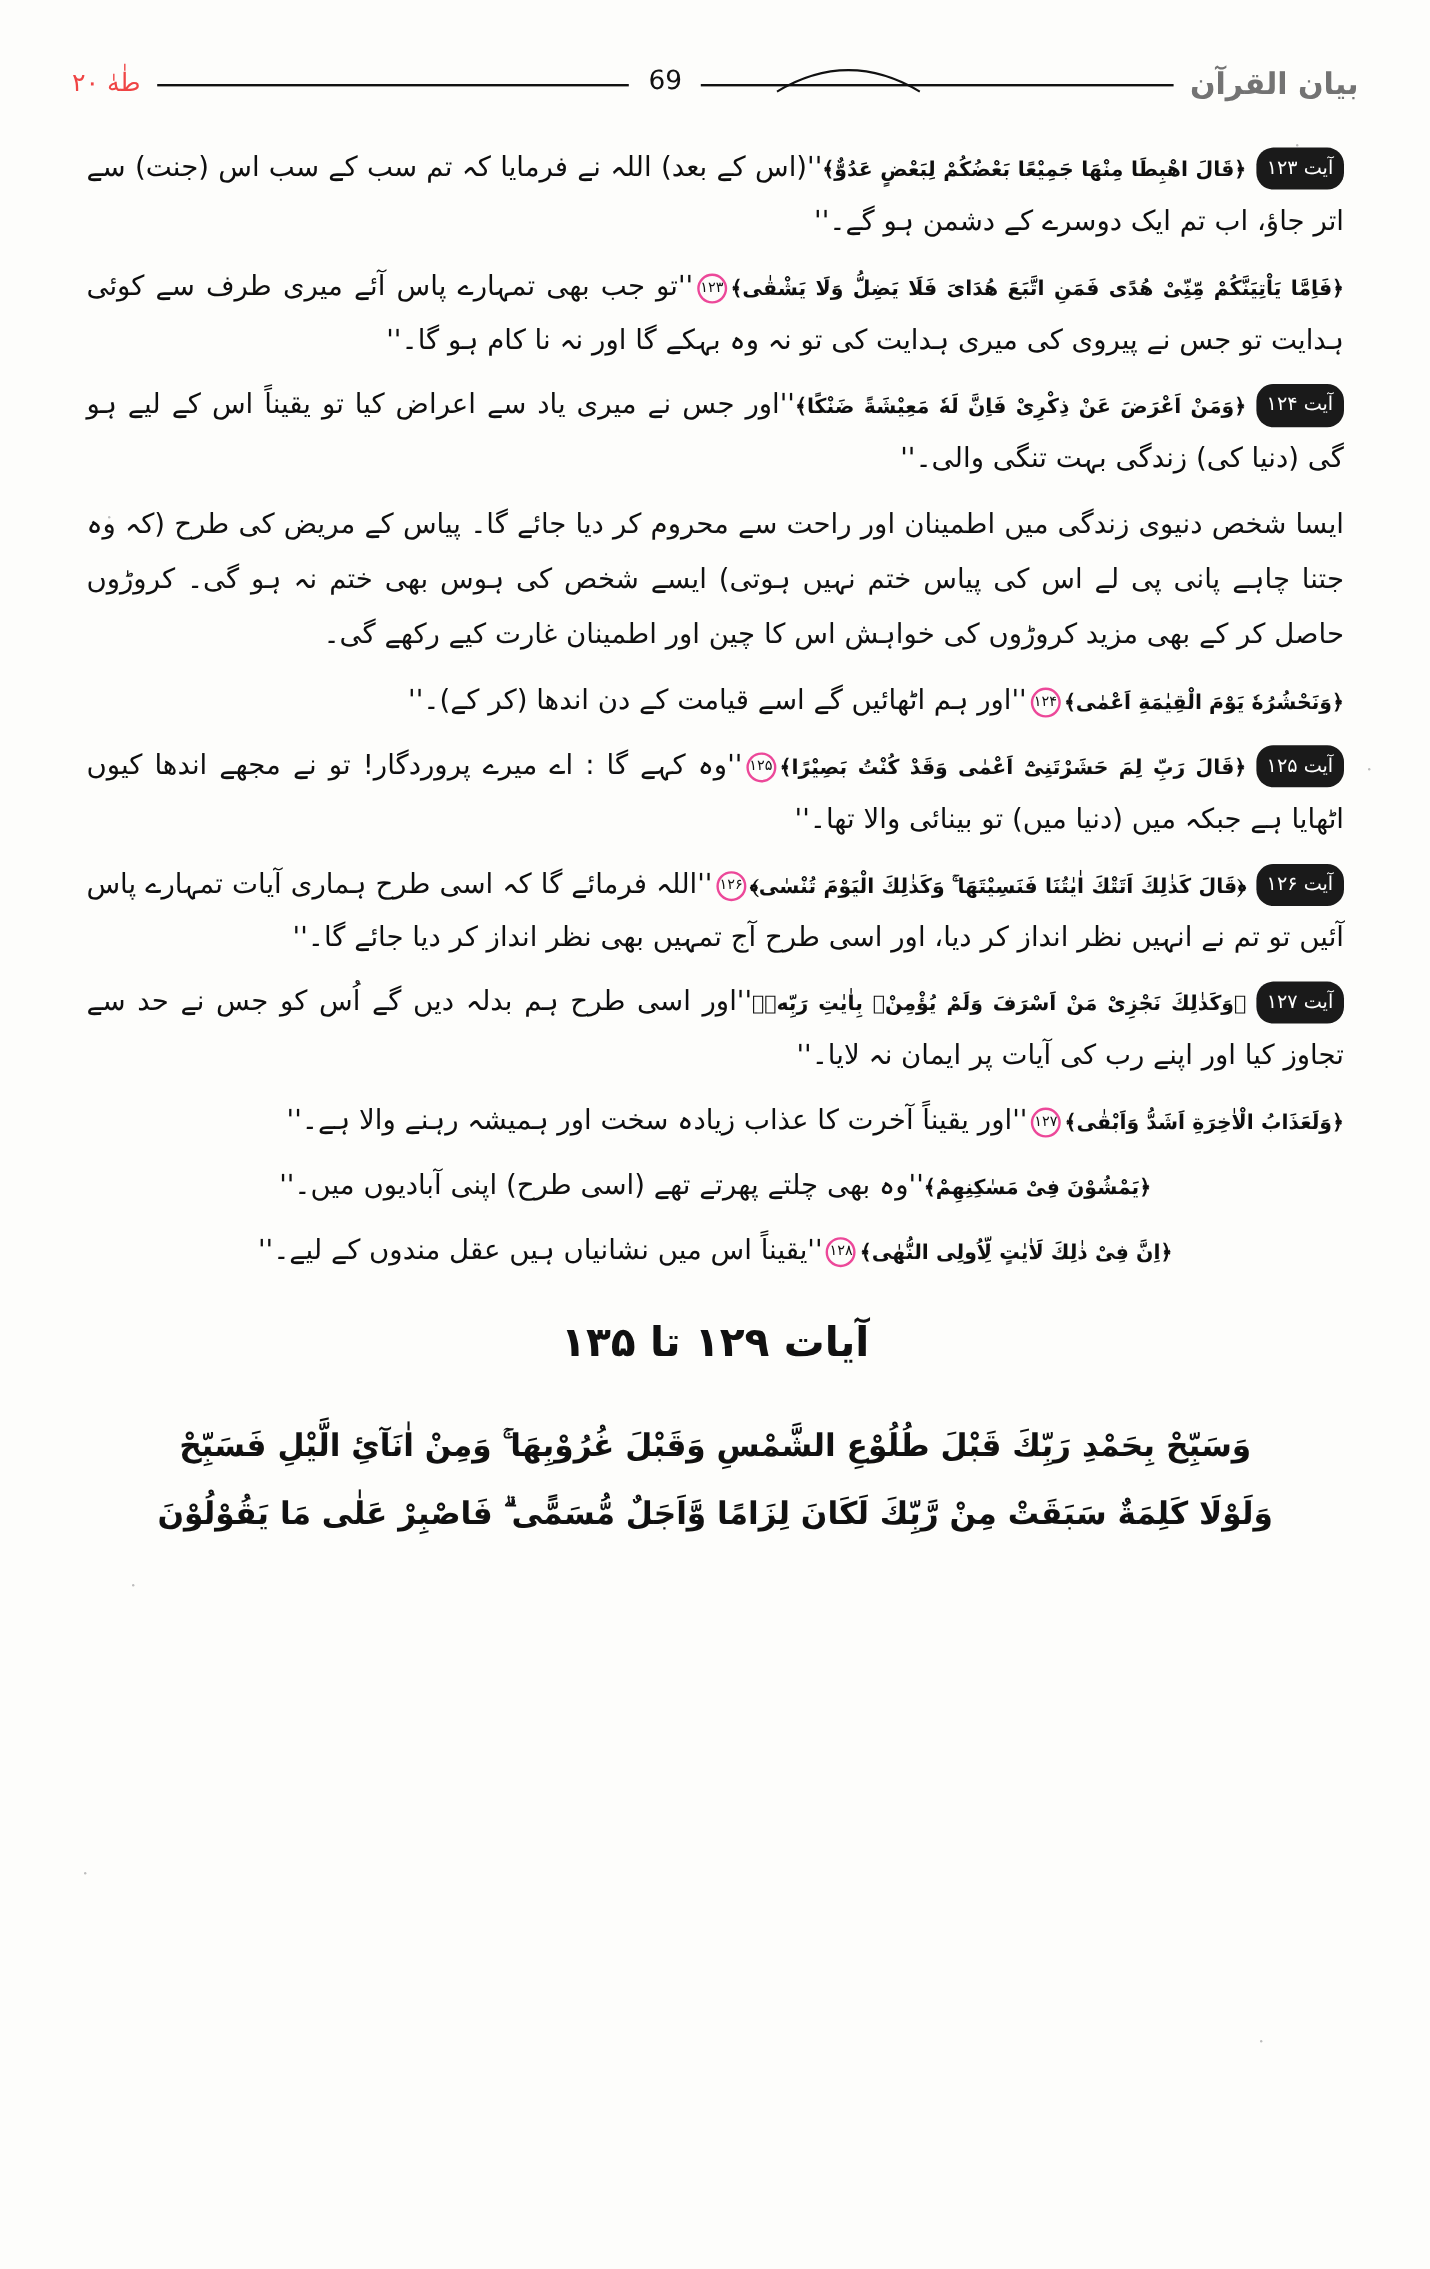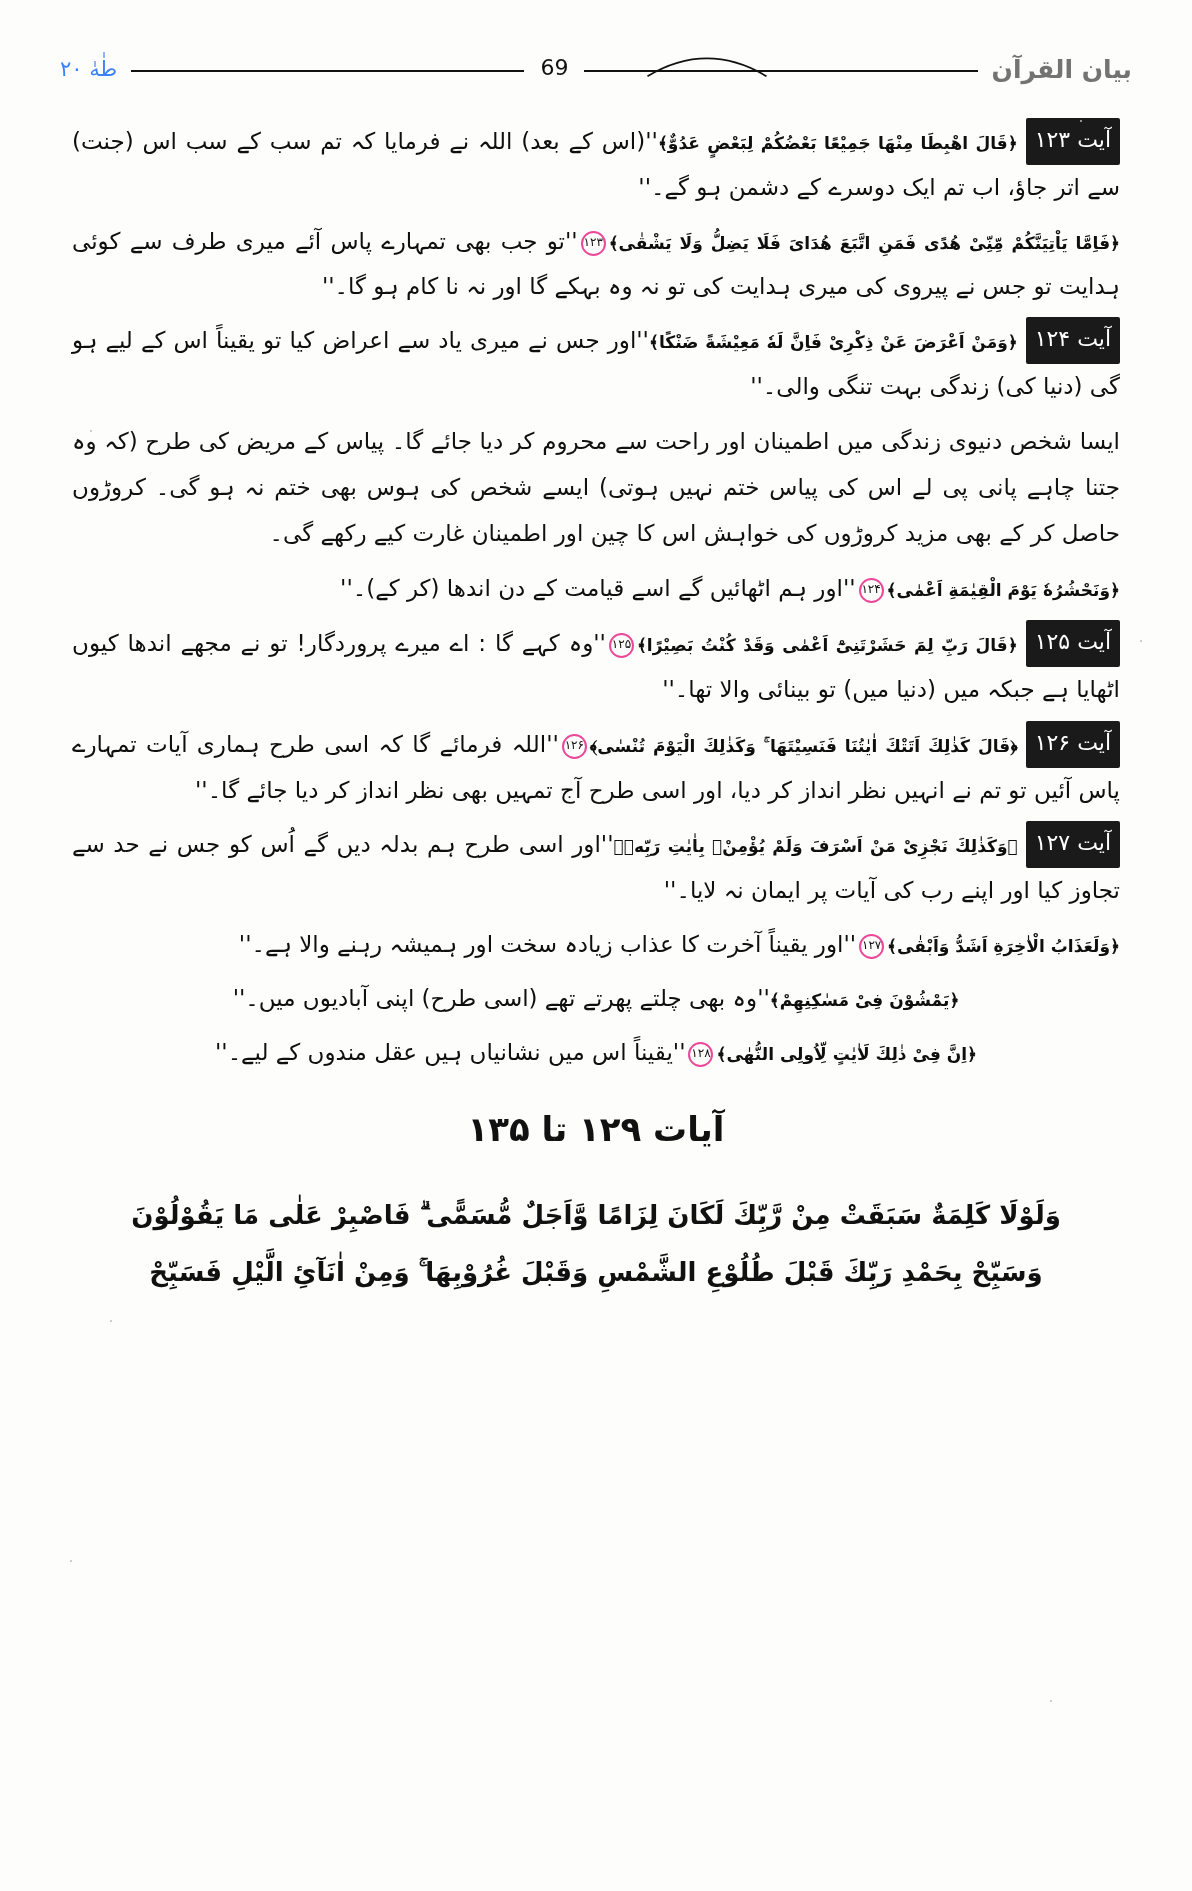--- a/index.html
+++ b/index.html
@@ -44,21 +44,21 @@
     font-size:22px;
     padding:0 16px;
     color:#111;
     position:relative;
     top:-2px;
   }
   .header .surah-label{
     font-size:21px;
     white-space:nowrap;
     padding-right:14px;
-    color:#3b82f6;
+    color:#ef4444;
   }
   .header .arc{
     position:absolute;
     left:0; right:0;
     top:-2px;
     height:34px;
     pointer-events:none;
   }
 
   
@@ -79,24 +79,24 @@
   .line{
     font-size:23px;
     line-height:1.95;
     color:#0f0f0f;
   }
 
   .ayah-tag{
     display:inline-block;
     background:#1a1a1a;
     color:#fff;
-    font-size:22px;
+    font-size:16px;
     padding:1px 9px 3px 9px;
     margin-left:8px;
-    border-radius:2px;
+    border-radius:14px;
     vertical-align:2px;
     letter-spacing:0.5px;
   }
 
   .arabic{
     font-family:"DejaVu Sans", sans-serif;
     font-size:17px;
     font-weight:600;
     letter-spacing:0.3px;
     white-space:normal;
@@ -233,22 +233,22 @@
 
     <div class="block centered">
       <div class="line">
         <span class="arabic">﴿اِنَّ فِىْ ذٰلِكَ لَاٰيٰتٍ لِّاُولِى النُّهٰى﴾</span><span class="marker">۱۲۸</span><span class="urdu">''یقیناً اس میں نشانیاں ہیں عقل مندوں کے لیے۔''</span>
       </div>
     </div>
 
     <div class="section-title">آیات ۱۲۹ تا ۱۳۵</div>
 
     <div class="quran-block">
+      <div>وَسَبِّحْ بِحَمْدِ رَبِّكَ قَبْلَ طُلُوْعِ الشَّمْسِ وَقَبْلَ غُرُوْبِهَا ۚ وَمِنْ اٰنَآئِ الَّيْلِ فَسَبِّحْ</div>
       <div>وَلَوْلَا كَلِمَةٌ سَبَقَتْ مِنْ رَّبِّكَ لَكَانَ لِزَامًا وَّاَجَلٌ مُّسَمًّى ۗ فَاصْبِرْ عَلٰى مَا يَقُوْلُوْنَ</div>
-      <div>وَسَبِّحْ بِحَمْدِ رَبِّكَ قَبْلَ طُلُوْعِ الشَّمْسِ وَقَبْلَ غُرُوْبِهَا ۚ وَمِنْ اٰنَآئِ الَّيْلِ فَسَبِّحْ</div>
     </div>
 
   </div>
 
   <div class="speck" style="top:120px;left:1080px;"></div>
   <div class="speck" style="top:430px;left:90px;"></div>
   <div class="speck" style="top:640px;left:1140px;"></div>
   <div class="speck" style="top:1320px;left:110px;"></div>
   <div class="speck" style="top:1700px;left:1050px;"></div>
   <div class="speck" style="top:1560px;left:70px;"></div>

